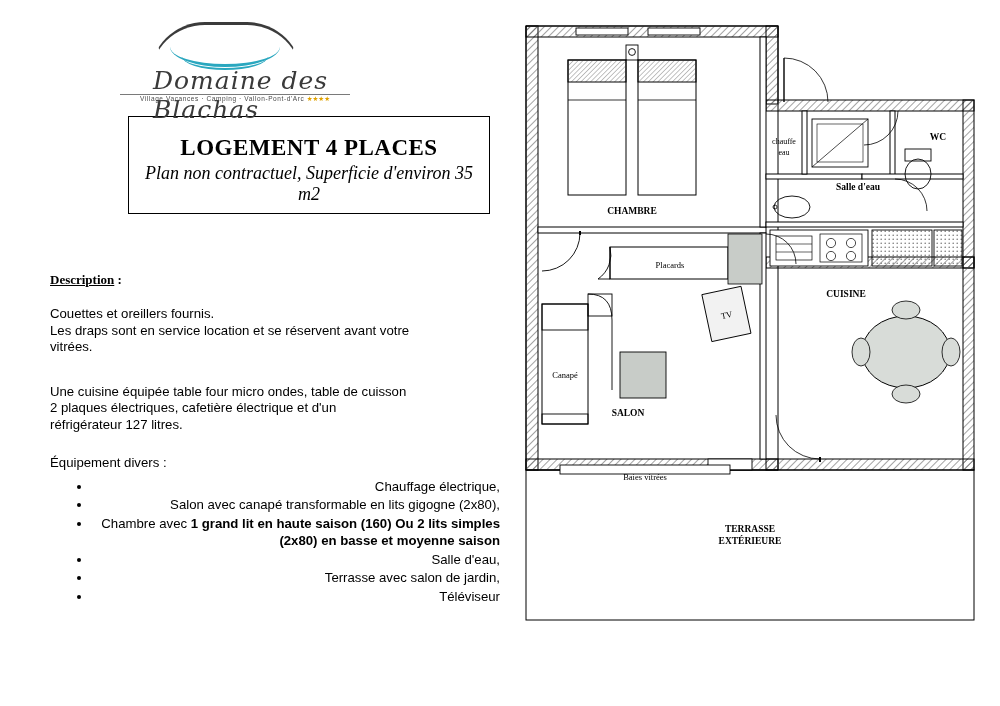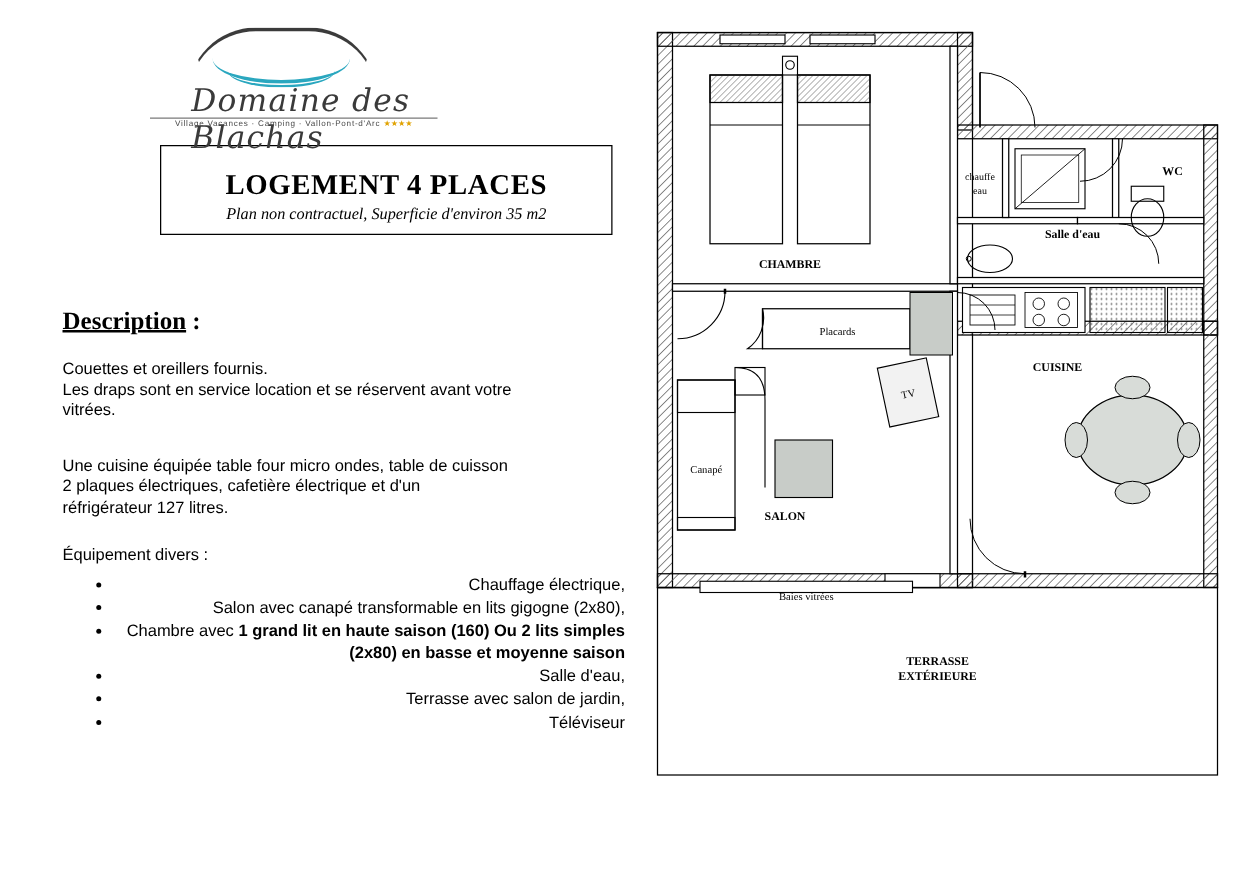--- a/index.html
+++ b/index.html
@@ -105,28 +105,28 @@
   #title-main {
     font-family: "Liberation Serif", serif;
     font-size: 23px;
     font-weight: bold;
     letter-spacing: 0.5px;
     margin-top: 12px;
   }
   #title-sub {
     font-family: "Liberation Serif", serif;
     font-style: italic;
-    font-size: 13px;
+    font-size: 18px;
     margin-top: 2px;
   }
 
   #description-heading {
     margin: 58px 0 0 10px;
     font-family: "Liberation Serif", serif;
-    font-size: 20px;
+    font-size: 13px;
     font-weight: bold;
     display: inline-block;
   }
   #description-heading .underlined {
     text-decoration: underline;
   }
 
   .para {
     margin: 0 0 0 10px;
     font-size: 13.2px;

